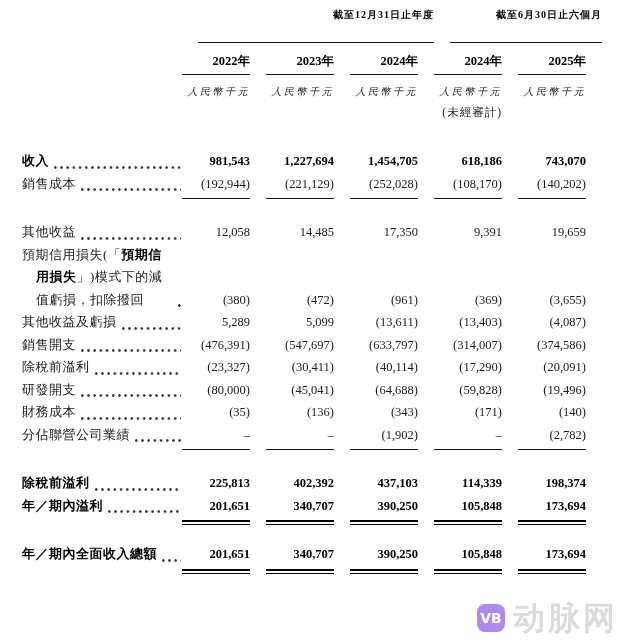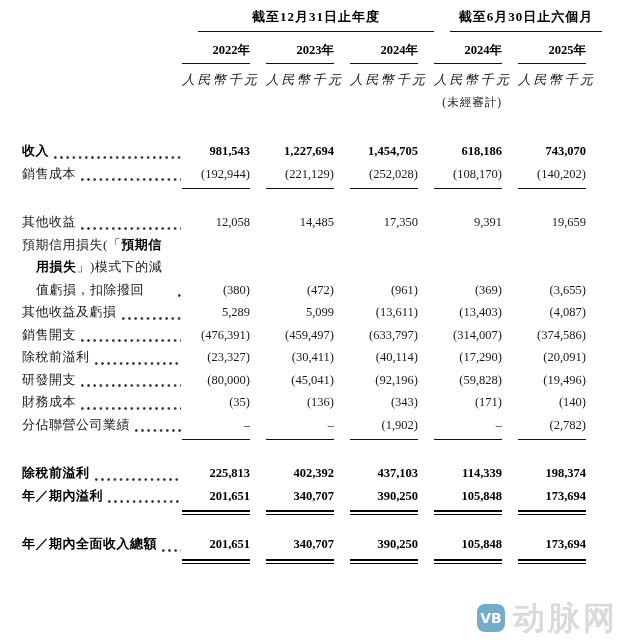--- a/index.html
+++ b/index.html
@@ -9,34 +9,34 @@
     font-family:"Liberation Serif","DejaVu Serif",serif;
     color:#1a1a1a;
   }
   table{border-collapse:collapse; table-layout:fixed; width:580px; margin-left:22px;}
   td{padding:0; vertical-align:bottom;}
   .b{font-weight:bold; color:#000;}
 
   
   tr.grp td{padding-top:8px;}
   .grp-t{
-    text-align:center; font-weight:bold; font-size:13px; letter-spacing:1px;
-    border-bottom:1.4px solid #111; padding-bottom:5px; margin-left:auto; color:#000;
+    text-align:right; font-weight:bold; font-size:10px; letter-spacing:1px;
+    border-bottom:1.4px solid #111; padding-bottom:20px; margin-left:auto; color:#000;
   }
   .g1-t{width:236px;} .g2-t{width:152px;font-family:Liberation Serif, serif;}
   tr.yr td{padding-top:8px;}
   .yru{
     display:inline-block; min-width:68px; text-align:right;
     font-weight:bold; font-size:12.5px; color:#000;
     border-bottom:1.3px solid #111; padding-bottom:4px;
   }
   tr.unit td{padding-top:6px;}
   .unit-t{
     display:inline-block; min-width:68px; text-align:right;
-    font-style:italic; font-size:13px; letter-spacing:2.5px; margin-right:-2.5px;
+    font-style:italic; font-size:10px; letter-spacing:2.5px; margin-right:-2.5px;
     white-space:nowrap;
   }
   tr.note td{height:21px;}
   .note-t{display:inline-block; min-width:68px; text-align:right; font-size:11.5px; letter-spacing:1px;}
 
   
   tbody td{line-height:22.5px; font-size:12.5px;}
   tbody tr.first td{padding-top:30px;}
   tbody tr.brk td{padding-bottom:26px;}
   .lab{display:flex; font-size:13px; letter-spacing:.5px;}
@@ -55,21 +55,21 @@
   .num.u2::after{
     content:""; position:absolute; left:0; right:0; bottom:-5px; border-bottom:1.2px solid #000;
   }
 
   
   .wm{
     position:absolute; right:2px; bottom:8px; display:flex; align-items:center;
     opacity:.55; z-index:5; pointer-events:none;
   }
   .wm-logo{
-    width:28px; height:28px; border-radius:8px; background:#0369a1; color:#fff;
+    width:28px; height:28px; border-radius:8px; background:#6d28d9; color:#fff;
     font-family:"DejaVu Sans",sans-serif; font-weight:bold; font-size:14px;
     display:flex; align-items:center; justify-content:center; margin-right:8px;
   }
   .wm-text{
     font-family:"DejaVu Sans",sans-serif; font-weight:bold; font-size:32px;
     letter-spacing:3px; color:#bdbdbd; line-height:1;
   }
 </style>
 </head>
 <body>
@@ -186,21 +186,21 @@
           <td><span class="num">(4,087)</span></td>
         </tr>
         <tr>
           <td>
             <div class="lab">
               <span class="txt"><span>銷售開支</span></span>
               <span class="leader"></span>
             </div>
           </td>
           <td><span class="num">(476,391)</span></td>
-          <td><span class="num">(459,497)</span></td>
+          <td><span class="num">(547,697)</span></td>
           <td><span class="num">(633,797)</span></td>
           <td><span class="num">(314,007)</span></td>
           <td><span class="num">(374,586)</span></td>
         </tr>
         <tr>
           <td>
             <div class="lab">
               <span class="txt"><span>除稅前溢利</span></span>
               <span class="leader"></span>
             </div>
@@ -213,21 +213,21 @@
         </tr>
         <tr>
           <td>
             <div class="lab">
               <span class="txt"><span>研發開支</span></span>
               <span class="leader"></span>
             </div>
           </td>
           <td><span class="num">(80,000)</span></td>
           <td><span class="num">(45,041)</span></td>
-          <td><span class="num">(92,196)</span></td>
+          <td><span class="num">(64,688)</span></td>
           <td><span class="num">(59,828)</span></td>
           <td><span class="num">(19,496)</span></td>
         </tr>
         <tr>
           <td>
             <div class="lab">
               <span class="txt"><span>財務成本</span></span>
               <span class="leader"></span>
             </div>
           </td>

